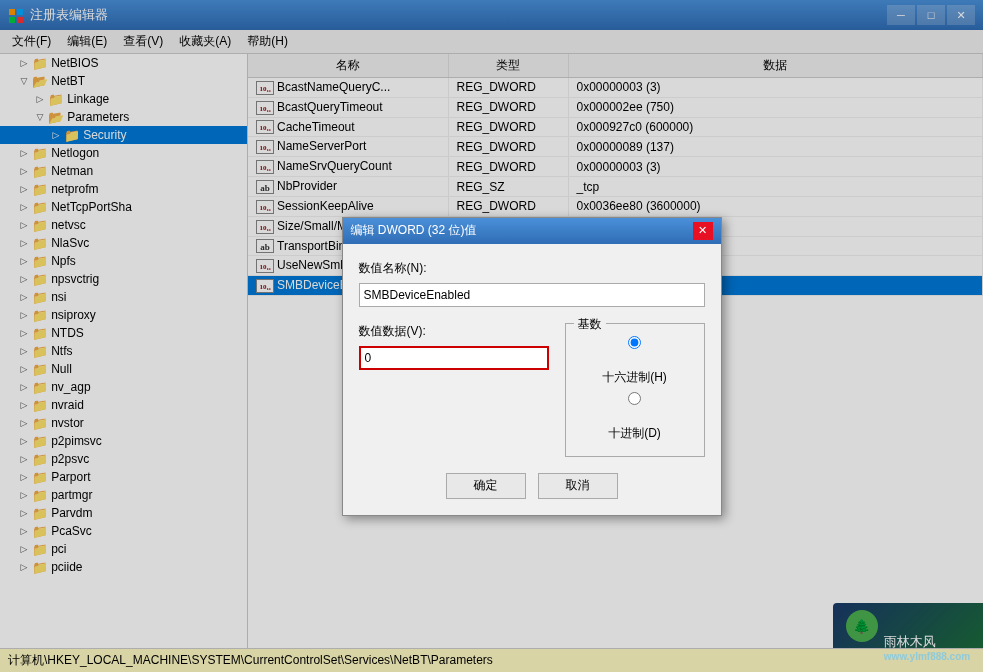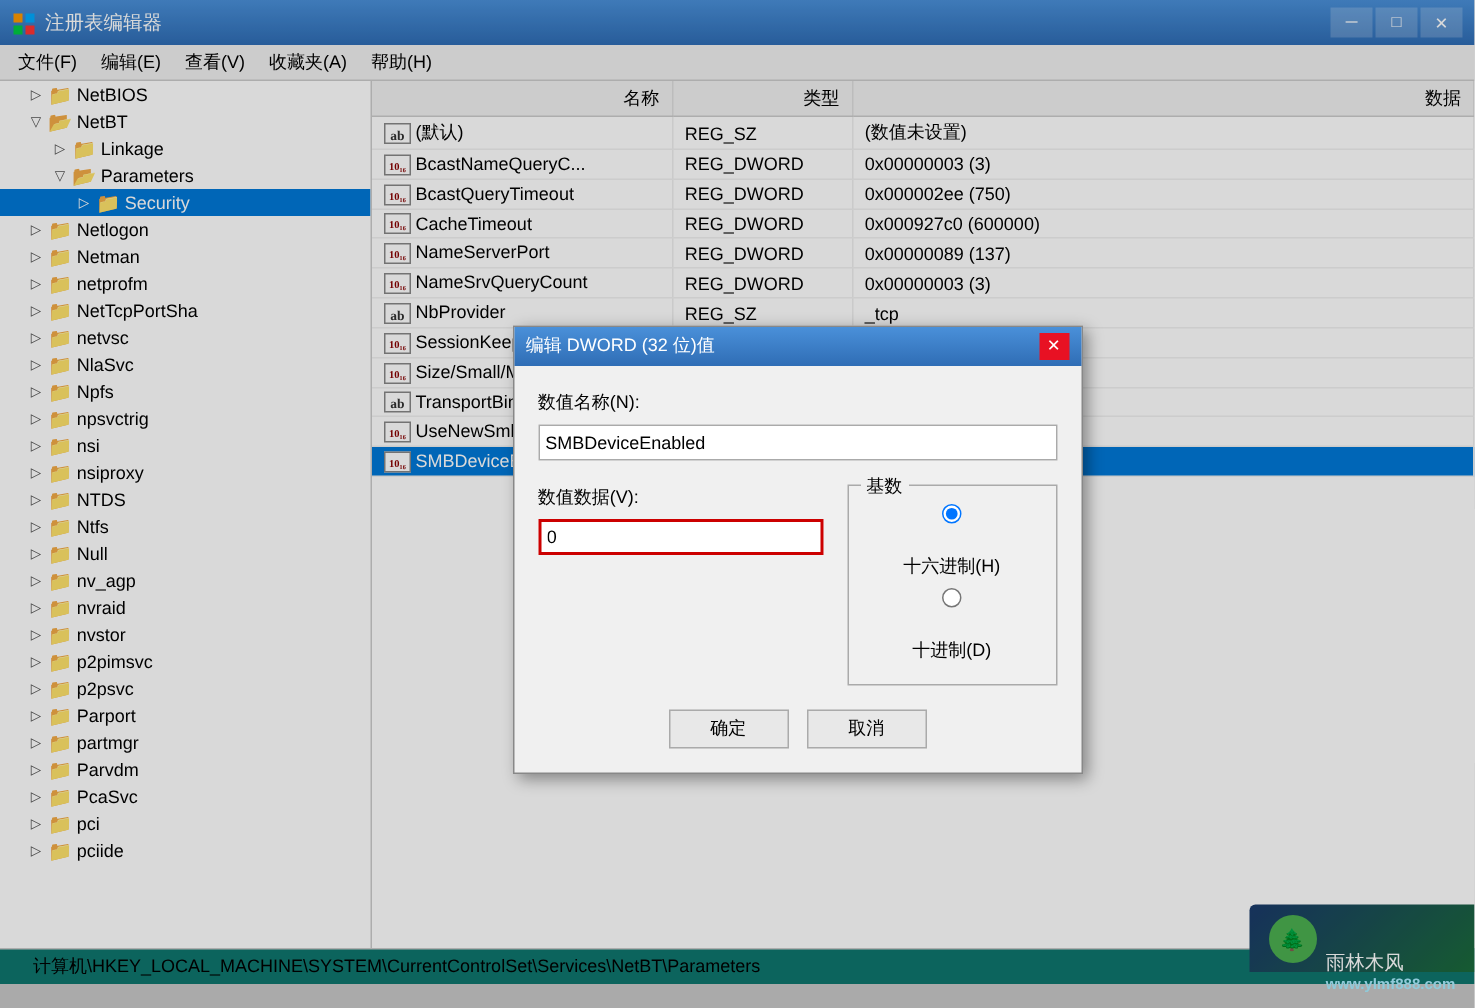--- a/index.html
+++ b/index.html
@@ -119,43 +119,43 @@
 
     .values-table {
       width: 100%;
       border-collapse: collapse;
       font-size: 12px;
     }
     .values-table th {
       background: #f0f0f0;
       border-bottom: 1px solid #ccc;
       padding: 3px 8px;
-      text-align: right;
+      text-align: center;
       font-weight: normal;
       border-right: 1px solid #ddd;
     }
     .values-table td {
       padding: 2px 8px;
       border-bottom: 1px solid #f0f0f0;
       border-right: 1px solid #eee;
       white-space: nowrap;
     }
     .values-table tr.selected td { background: #0078d7; color: white; }
 
     
     .status-bar {
       height: 24px;
-      background: #0f766e;
+      background: #fef9c3;
       border-top: 1px solid #ccc;
       display: flex;
       align-items: center;
-      padding: 0 22px;
+      padding: 0 8px;
       font-size: 12px;
       position: absolute;
-      bottom: 16px;
+      bottom: 0;
       left: 0;
       right: 0;
     }
 
     
     ::-webkit-scrollbar { width: 16px; height: 16px; }
     ::-webkit-scrollbar-track { background: #f0f0f0; }
     ::-webkit-scrollbar-thumb { background: #c0c0c0; border: 1px solid #a0a0a0; }
     ::-webkit-scrollbar-button { background: #e0e0e0; height: 16px; display: block; }
 
@@ -536,25 +536,20 @@
         <col style="flex: 1;">
       </colgroup>
       <thead>
         <tr>
           <th>名称</th>
           <th>类型</th>
           <th>数据</th>
         </tr>
       </thead>
       <tbody id="values-tbody">
-      <tr>
-            <td><span style="display: inline-block; width: 18px; height: 14px; margin-right: 3px; vertical-align: middle; font-size: 9px; font-weight: bold; font-family: serif; border: 1px solid rgb(136, 136, 136); text-align: center; line-height: 14px; background: rgb(255, 255, 255); color: rgb(51, 51, 51);">ab</span>(默认)</td>
-            <td>REG_SZ</td>
-            <td>(数值未设置)</td>
-          </tr>
           <tr>
             <td><span style="display: inline-block; width: 18px; height: 14px; margin-right: 3px; vertical-align: middle; font-size: 7px; font-weight: bold; font-family: serif; border: 1px solid rgb(136, 136, 136); text-align: center; line-height: 14px; background: rgb(255, 255, 255); color: rgb(136, 0, 0);">10₁₆</span>BcastNameQueryC...</td>
             <td>REG_DWORD</td>
             <td>0x00000003 (3)</td>
           </tr>
           <tr>
             <td><span style="display: inline-block; width: 18px; height: 14px; margin-right: 3px; vertical-align: middle; font-size: 7px; font-weight: bold; font-family: serif; border: 1px solid rgb(136, 136, 136); text-align: center; line-height: 14px; background: rgb(255, 255, 255); color: rgb(136, 0, 0);">10₁₆</span>BcastQueryTimeout</td>
             <td>REG_DWORD</td>
             <td>0x000002ee (750)</td>
           </tr>

